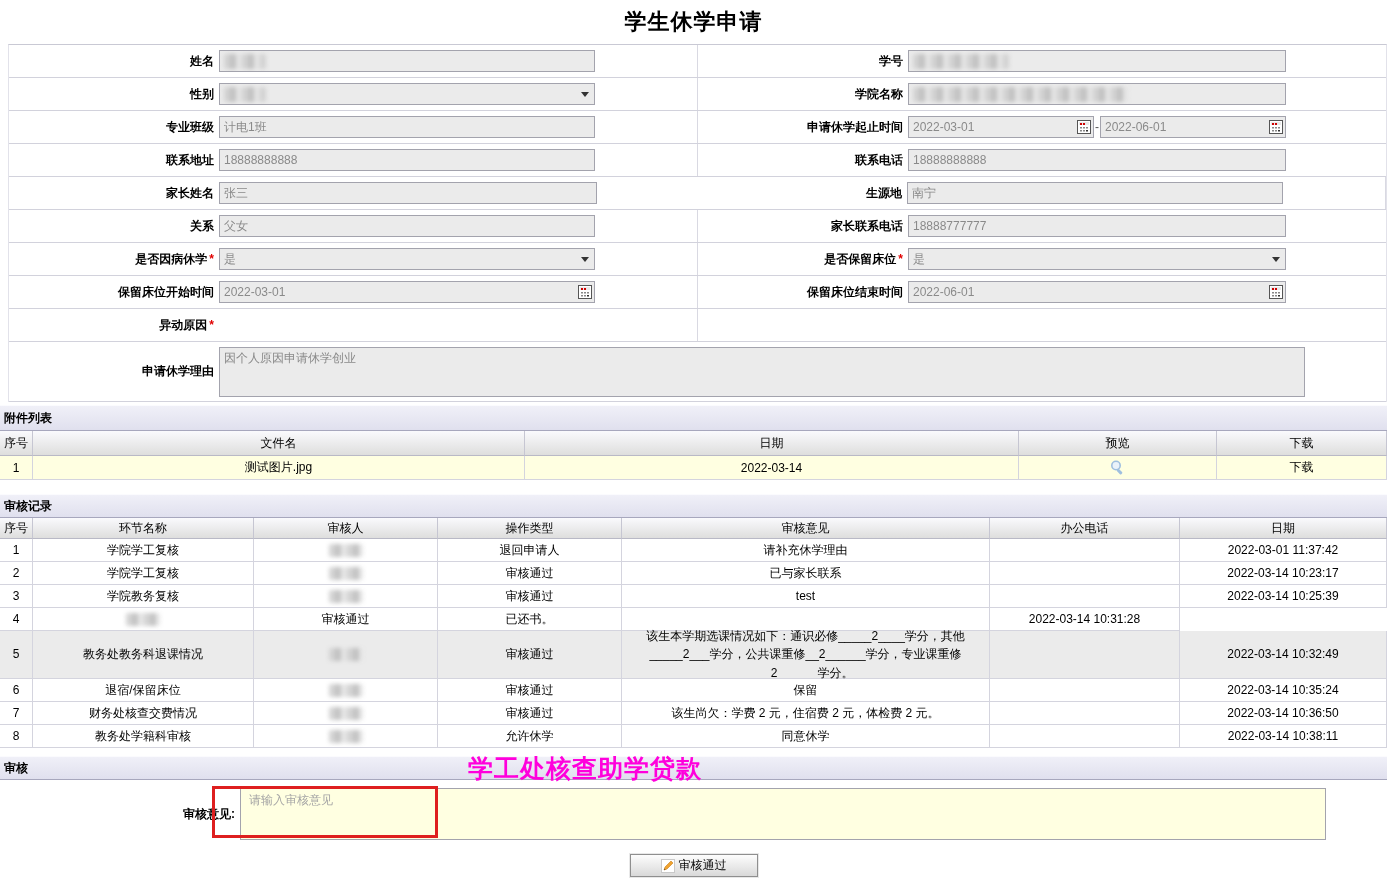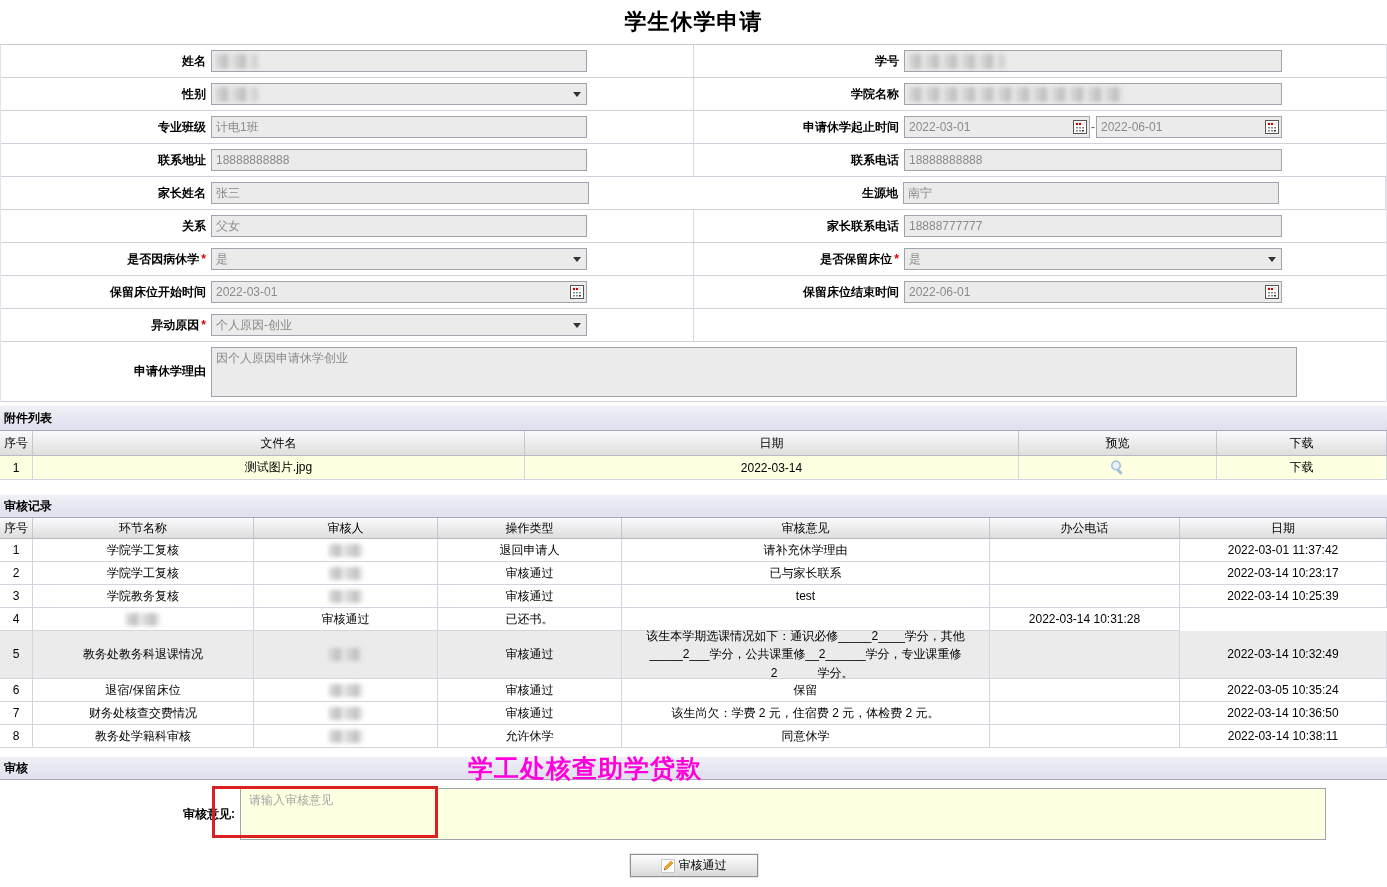--- a/index.html
+++ b/index.html
@@ -5,21 +5,21 @@
   * { margin:0; padding:0; box-sizing:border-box; }
   html,body { width:1387px; height:887px; background:#fff; overflow:hidden;
               font-family:"Liberation Sans","DejaVu Sans",sans-serif; font-size:12px; color:#000; }
   body { position:relative; }
 
   
   .title-row { height:44px; display:flex; align-items:center; justify-content:center; }
   .page-title { font-size:22px; font-weight:bold; letter-spacing:1px; }
 
   
-  .form { border-top:1px solid #c9c9d4; border-left:1px solid #e2e2ea; border-right:1px solid #e2e2ea; }
+  .form { border-top:1px solid #c9c9d4; border-left:1px solid #e2e2ea; border-right:1px solid #e2e2ea;margin-left:8px; }
   .form-row { display:flex; height:33px; border-bottom:1px solid #d2d2dc; background:#fff; }
   .form-cell { flex:1; display:flex; align-items:center; }
   .form-cell.lcell { border-right:1px solid #d9d9e2; }
   .f-label { width:210px; text-align:right; padding-right:5px; font-weight:bold; white-space:nowrap; }
   .req { color:#e00000; font-weight:bold; padding-left:2px; }
   .f-field { width:376px; position:relative; }
   .rcell .f-field { width:378px; }
 
   .input, .select, .dateinput {
     width:100%; height:22px; background:#ebebeb; border:1px solid #a3a3ad;
@@ -281,24 +281,20 @@
             <rect x="6" y="10" width="2" height="1.5" fill="#888"></rect>
             <rect x="9" y="10" width="2" height="1.5" fill="#333"></rect>
           </svg>
       </div>
     </div>
   </div>
 
   <div class="form-row">
     <div class="form-cell lcell">
       <div class="f-label"><span>异动原因</span><span class="req">*</span></div>
-      <div class="f-field">
-          <div class="select">个人原因-创业</div>
-          <span class="arrow"></span>
-        </div>
     </div>
     <div class="form-cell rcell"></div>
   </div>
 
   <div class="reason-row">
     <div class="f-label">申请休学理由</div>
     <div class="reason-box">因个人原因申请休学创业</div>
   </div>
 </div>
 
@@ -406,21 +402,21 @@
 
   <div class="grid-review rr">
     <div class="td">6</div>
     <div class="td">退宿/保留床位</div>
     <div class="td">
         <span class="redact" style="width:34px;height:13px"></span>
       </div>
     <div class="td">审核通过</div>
     <div class="td">保留</div>
     <div class="td"></div>
-    <div class="td">2022-03-05 10:35:24</div>
+    <div class="td">2022-03-14 10:35:24</div>
   </div>
 
   <div class="grid-review rr">
     <div class="td">7</div>
     <div class="td">财务处核查交费情况</div>
     <div class="td">
         <span class="redact" style="width:34px;height:13px"></span>
       </div>
     <div class="td">审核通过</div>
     <div class="td">该生尚欠：学费 2 元，住宿费 2 元，体检费 2 元。</div>

